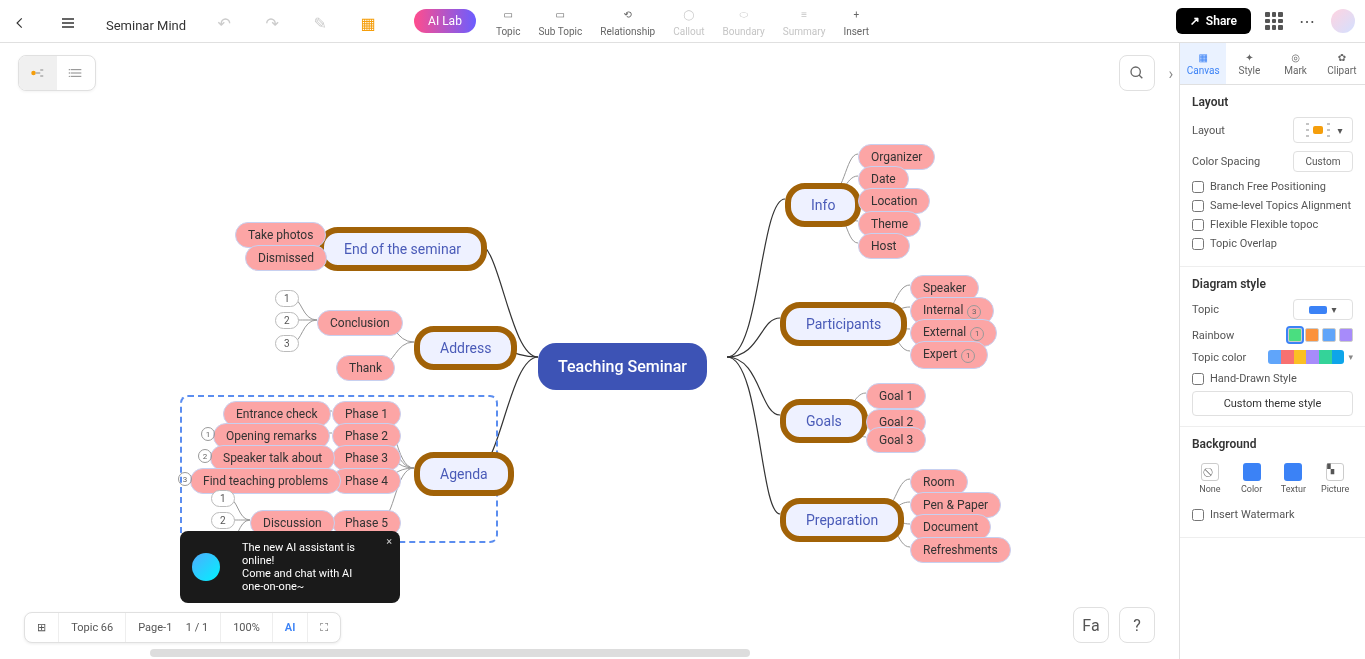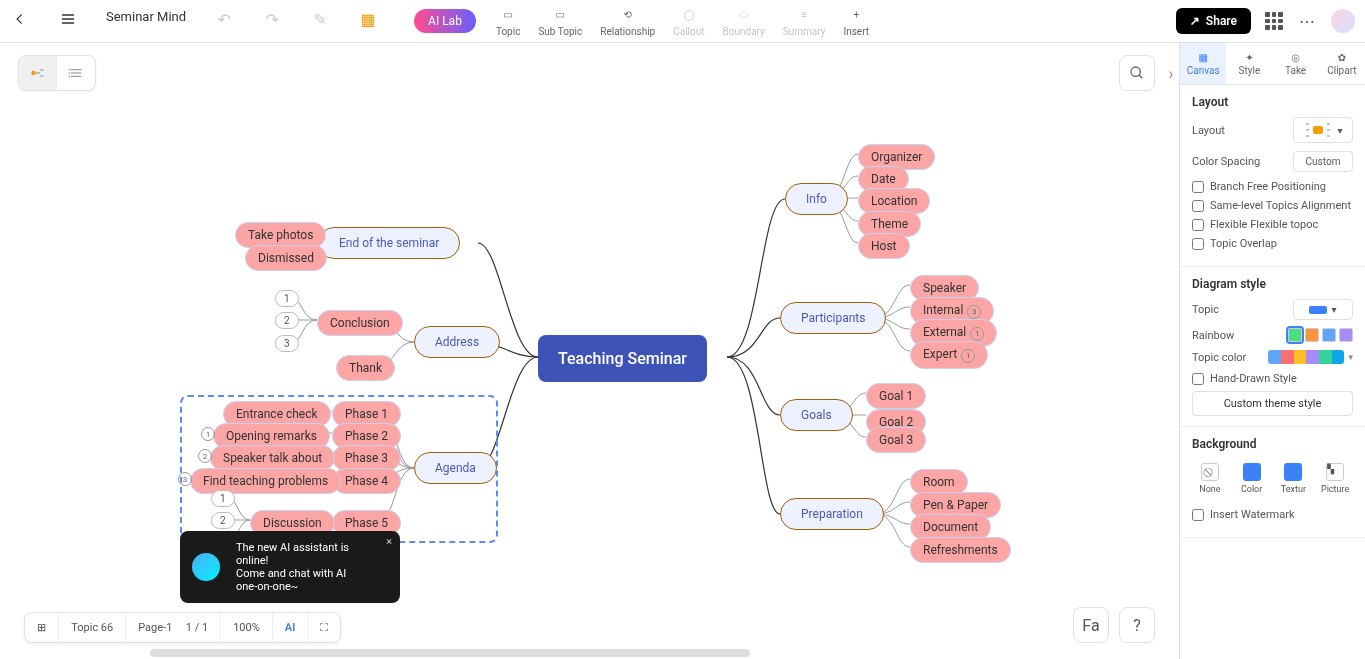--- a/index.html
+++ b/index.html
@@ -1,18 +1,18 @@
 <!DOCTYPE html>
 <html><head>
 <meta charset="utf-8">
 <style>
 *{box-sizing:border-box;margin:0;padding:0;font-family:-apple-system,BlinkMacSystemFont,"Segoe UI",Roboto,sans-serif;}
 body{background:#fff;width:1365px;height:659px;overflow:hidden;position:relative;}
 .topbar{height:43px;border-bottom:1px solid #e0e0e0;display:flex;align-items:center;padding:0 10px;position:relative;}
-.tb-left{display:flex;align-items:flex-start;gap:28px;}
+.tb-left{display:flex;align-items:flex-end;gap:28px;}
 .tb-icon{width:20px;height:20px;display:flex;align-items:center;justify-content:center;color:#555;cursor:pointer;}
 .tb-icon.disabled{color:#ccc;}
 .doc-title{font-size:13px;color:#333;}
 .ai-lab{background:linear-gradient(90deg,#ff4d8d,#6b5dff);color:#fff;font-size:12px;padding:5px 14px;border-radius:14px;margin-left:8px;}
 .tb-center{position:absolute;left:50%;transform:translateX(-50%);display:flex;gap:18px;align-items:center;}
 .tbc-item{display:flex;flex-direction:column;align-items:center;gap:2px;font-size:10px;color:#666;cursor:pointer;}
 .tbc-item.disabled{color:#c5c5c5;}
 .tbc-ico{width:18px;height:18px;display:flex;align-items:center;justify-content:center;}
 .tb-right{margin-left:auto;display:flex;align-items:center;gap:14px;}
 .share-btn{background:#000;color:#fff;font-size:12px;padding:6px 14px;border-radius:6px;display:flex;align-items:center;gap:6px;font-weight:600;}
@@ -44,27 +44,27 @@
 .bg-opt{flex:1;display:flex;flex-direction:column;align-items:center;gap:3px;font-size:9px;color:#555;cursor:pointer;padding:4px 0;border-radius:4px;}
 .bg-opt .sq{width:18px;height:18px;border:1px solid #ccc;border-radius:3px;}
 .bg-opt.color .sq{background:#3b82f6;border:none;}
 .bg-opt.texture .sq{background:#3b82f6;border:none;}
 .bottom-bar{position:absolute;bottom:16px;left:24px;display:flex;align-items:center;border:1px solid #e0e0e0;border-radius:8px;background:#fff;box-shadow:0 1px 3px rgba(0,0,0,0.08);font-size:11px;color:#555;}
 .bb-item{padding:8px 12px;border-right:1px solid #eee;display:flex;align-items:center;gap:4px;cursor:pointer;}
 .bb-item:last-child{border-right:none;}
 .bb-ai{color:#3b82f6;font-weight:600;}
 .bottom-right{position:absolute;bottom:16px;right:210px;display:flex;gap:10px;}
 .br-item{width:36px;height:36px;border:1px solid #e0e0e0;border-radius:8px;display:flex;align-items:center;justify-content:center;background:#fff;cursor:pointer;color:#555;}
-.ai-toast{position:absolute;bottom:56px;left:180px;background:#1a1a1a;color:#fff;font-size:11px;padding:10px 30px 10px 12px;border-radius:8px;display:flex;align-items:center;gap:16px;max-width:220px;}
+.ai-toast{position:absolute;bottom:56px;left:180px;background:#1a1a1a;color:#fff;font-size:11px;padding:10px 30px 10px 12px;border-radius:8px;display:flex;align-items:center;gap:22px;max-width:220px;}
 .ai-toast .botimg{width:28px;height:28px;border-radius:50%;background:linear-gradient(135deg,#4facfe,#00f2fe);flex-shrink:0;}
 .ai-toast .close{position:absolute;top:4px;right:8px;cursor:pointer;color:#ccc;}
 .canvas{position:absolute;top:43px;left:0;right:186px;bottom:0;overflow:hidden;}
 .node{position:absolute;border:1px solid #c7d0f0;background:#fca5a5;border-radius:16px;padding:5px 12px;font-size:12px;color:#333;white-space:nowrap;}
-.root{background:#3d53b5;color:#fff;border:none;border-radius:8px;font-size:16px;font-weight:500;padding:14px 20px;}
-.branch{border:1px solid #a16207;background:#eef1ff;color:#4a5bb8;border-radius:20px;padding:8px 20px;font-size:12px;}
+.root{background:#3d53b5;color:#fff;border:none;border-radius:18px;font-size:16px;font-weight:500;padding:14px 20px;margin-top:8px;}
+.branch{border:6px solid #a16207;background:#eef1ff;color:#4a5bb8;border-radius:20px;padding:8px 20px;font-size:14px;}
 .dashed-box{position:absolute;border:2px dashed #5b8def;border-radius:8px;}
 .numcirc{display:inline-flex;width:14px;height:14px;border:1px solid #999;border-radius:50%;align-items:center;justify-content:center;font-size:8px;color:#666;margin-left:4px;}
 .smallnum{position:absolute;border:1px solid #bbb;background:#fff;border-radius:10px;padding:2px 8px;font-size:10px;color:#555;}
 svg.edges{position:absolute;top:0;left:0;width:100%;height:100%;pointer-events:none;}
 svg.edges path{stroke:#333;stroke-width:1.2;fill:none;}
 svg.edges path.sub{stroke:#999;stroke-width:1;}
 .hscroll{position:absolute;bottom:2px;left:150px;width:600px;height:8px;background:#ddd;border-radius:4px;}
 </style>
 </head>
 <body>
@@ -283,21 +283,21 @@
     <div class="rp-tab active">
         <span>▦</span>
         <span>Canvas</span>
       </div>
     <div class="rp-tab">
         <span>✦</span>
         <span>Style</span>
       </div>
     <div class="rp-tab">
         <span>◎</span>
-        <span>Take</span>
+        <span>Mark</span>
       </div>
     <div class="rp-tab">
         <span>✿</span>
         <span>Clipart</span>
       </div>
   </div>
   <div class="rp-section">
     <div class="rp-title">Layout</div>
     <div class="rp-row">
         <span>Layout</span>

